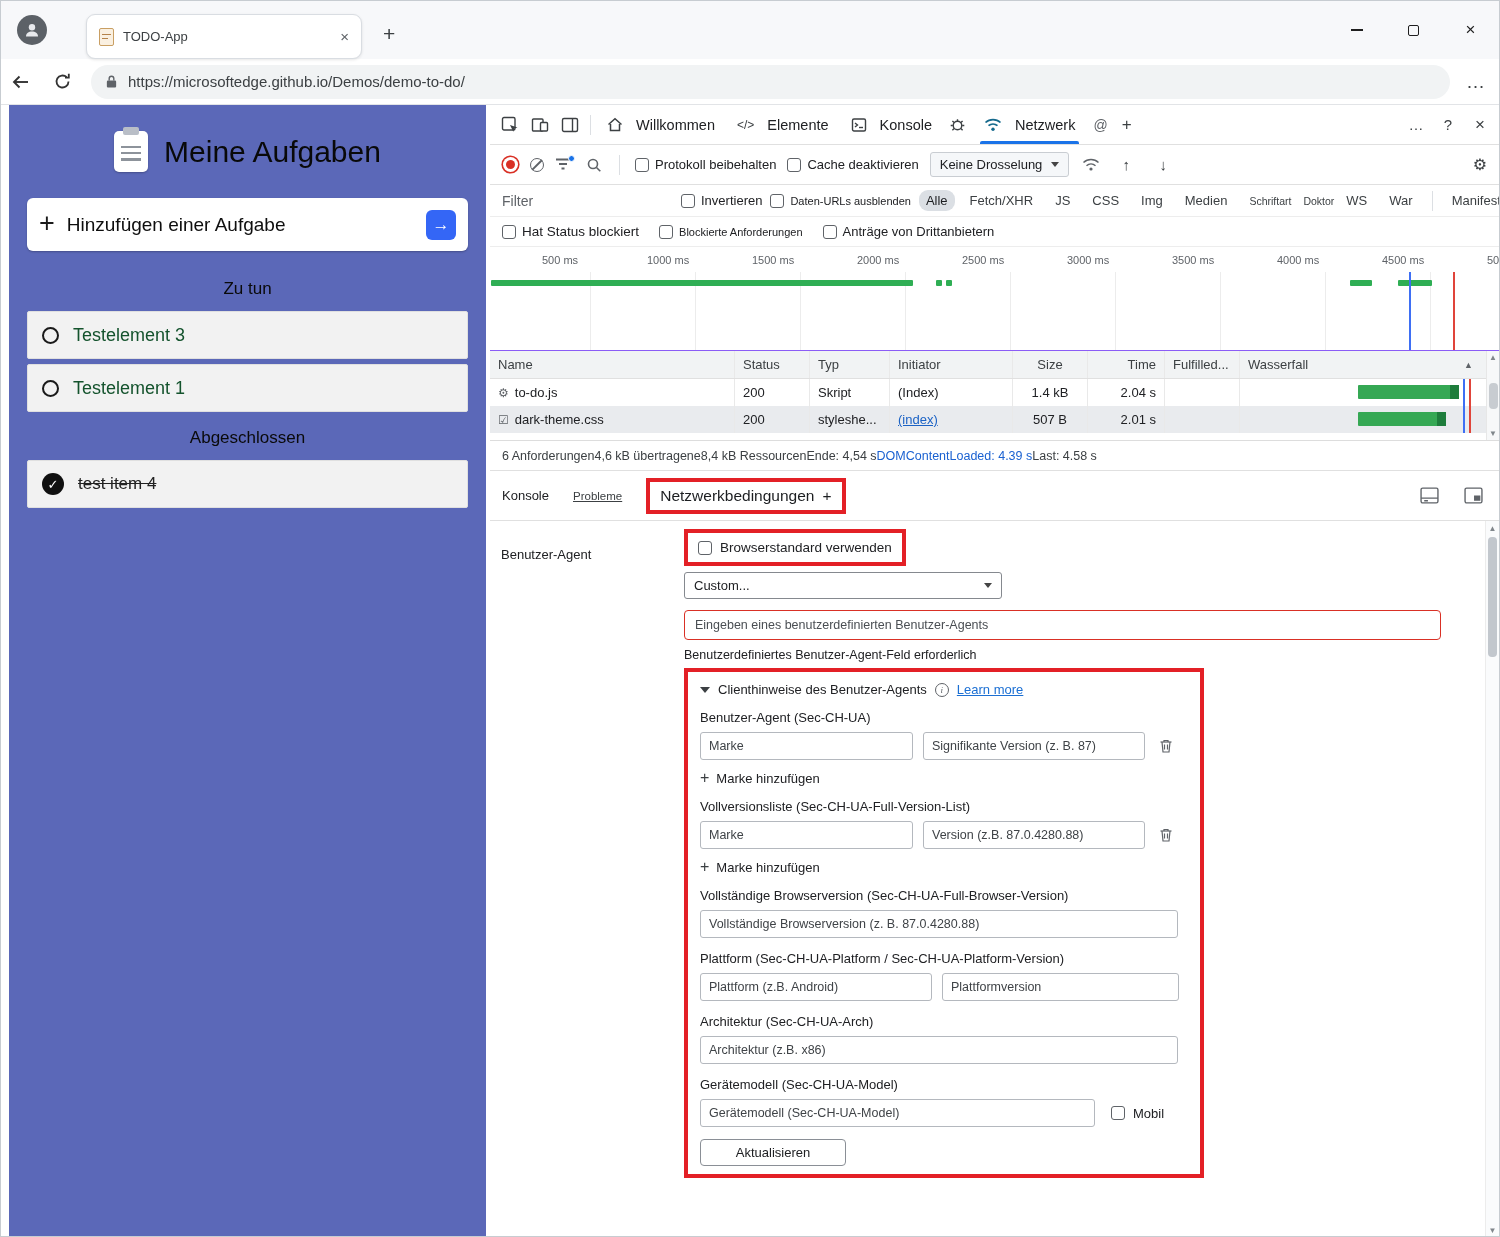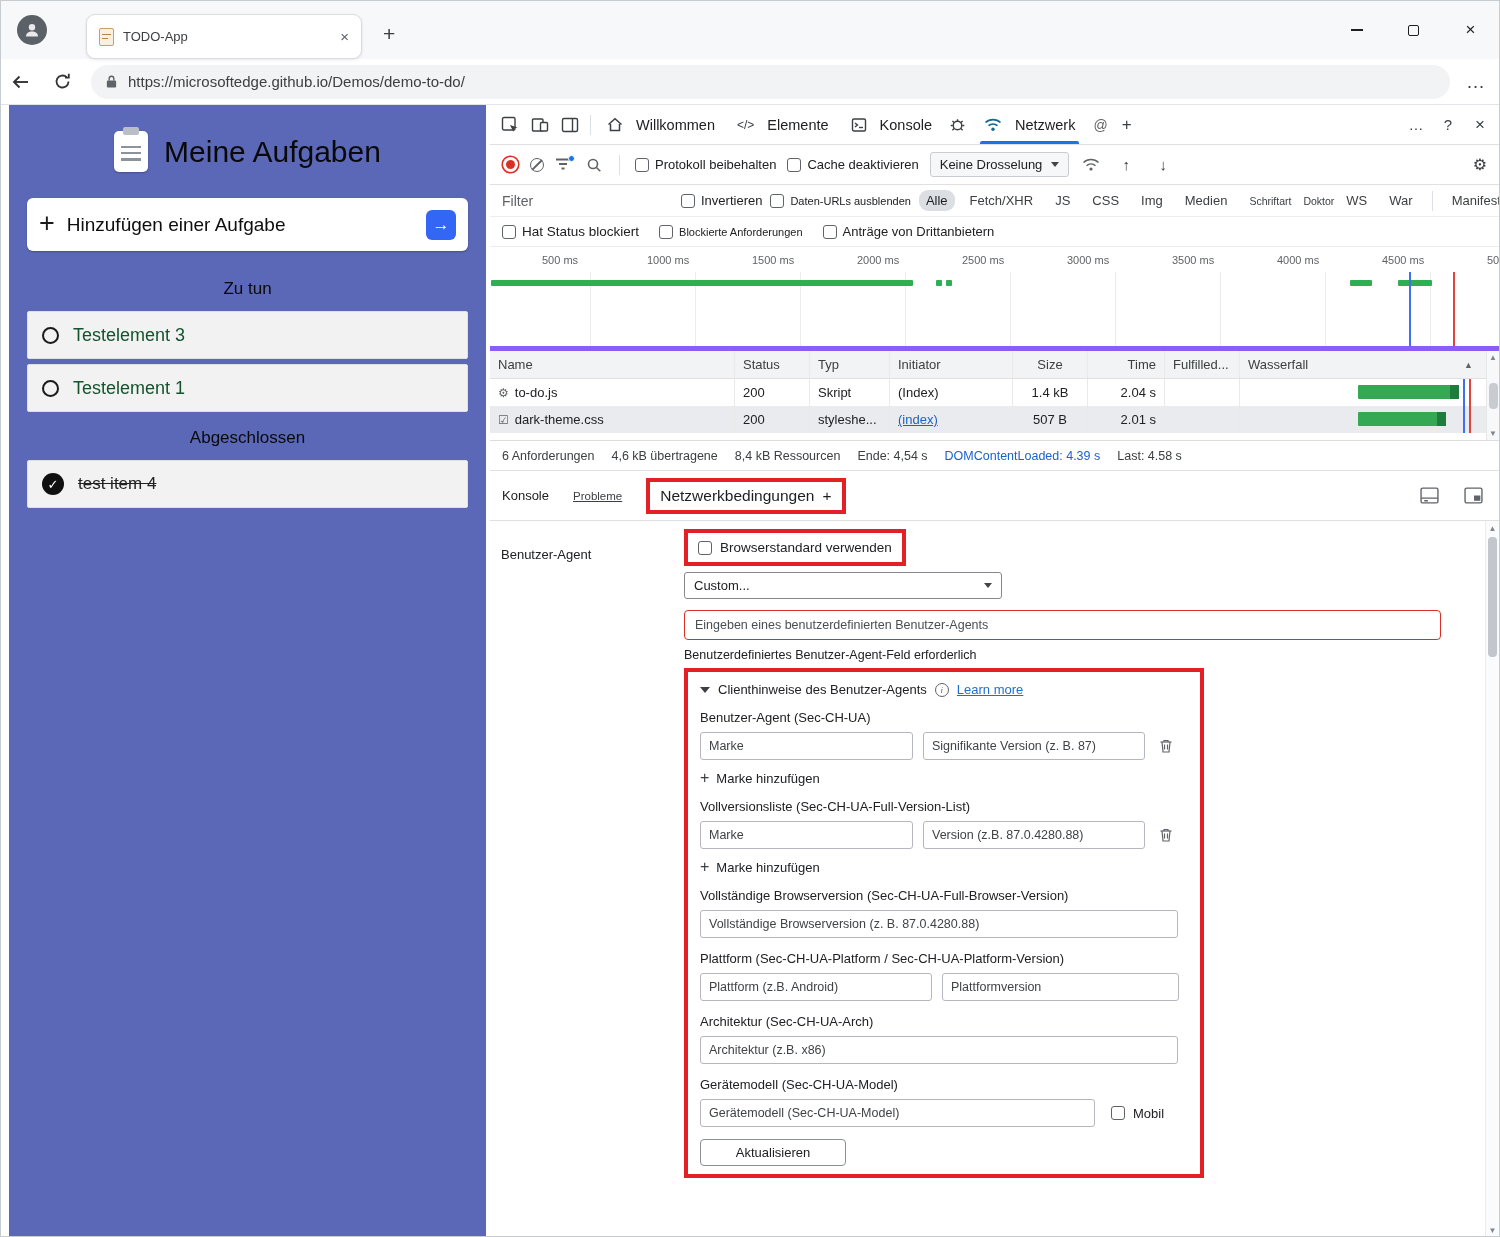--- a/index.html
+++ b/index.html
@@ -78,21 +78,21 @@
 .filter-input{width:170px;border:none;outline:none;font-size:14px;color:#202124;background:transparent}
 .filter-input::placeholder{color:#5f6368}
 .f1-right{margin-left:auto;display:flex;align-items:center;gap:8px}
 .sm{font-size:11px}
 .xs{font-size:10.5px}
 .pill{padding:3px 7px;border-radius:9px;color:#3c4043;white-space:nowrap}
 .pill.selected{background:#dbdfe4;color:#1c1e21}
 .dt-filter2{height:30px;display:flex;align-items:center;gap:20px;padding:0 12px;border-bottom:1px solid #ededed}
 .cb-label.big{font-size:13.5px}
 
-.dt-timeline{height:104px;border-bottom:5px solid #8b5cf6;position:relative;overflow:hidden;background:#fff}
+.dt-timeline{height:104px;border-bottom:1px solid #8b5cf6;position:relative;overflow:hidden;background:#fff}
 .tl-label{position:absolute;top:7px;font-size:11px;color:#5f6368;white-space:nowrap}
 .tl-grid{position:absolute;top:25px;bottom:0;width:1px;background:#ececec}
 .tl-bar{position:absolute;top:33px;height:6px;background:#2fae54;border-radius:1px}
 .tl-vline{position:absolute;top:25px;bottom:0;width:2px}
 .tl-vline.blue{background:#3e6ff4}
 .tl-vline.red{background:#e0443a}
 
 .dt-table{position:relative;height:90px;border-bottom:1px solid #ddd;font-size:13px}
 .t-row{display:flex;height:27px;align-items:stretch}
 .t-head{height:28px;background:#f1f3f4;color:#3c4043;border-bottom:1px solid #e0e0e0}
@@ -103,21 +103,21 @@
 .t-row.alt{background:#e9ebee}
 .file-glyph{font-size:12px;color:#5f6368}
 .link{color:#1b62c5;text-decoration:underline}
 .wf-bar{position:absolute;top:6px;height:14px;background:#35a854;border-radius:1px}
 .wf-bar::after{content:"";position:absolute;right:0;top:0;bottom:0;width:9px;background:#1e7d3c}
 .sort-asc{margin-left:auto;font-size:9px;color:#5f6368}
 .tbl-vline{position:absolute;top:28px;height:54px;width:2px}
 .tbl-scroll{position:absolute;right:0;top:0;bottom:0;width:13px;background:#f7f8f9;border-left:1px solid #e7e7e7;display:flex;flex-direction:column;align-items:center;justify-content:space-between;padding:2px 0;font-size:8px;color:#80868b}
 .tbl-thumb{width:9px;height:26px;background:#c8ccd1;border-radius:4px}
 
-.dt-summary{height:30px;display:flex;align-items:center;gap:17px;padding:0 12px;font-size:12.5px;color:#3c4043;border-bottom:1px solid #e0e0e0;white-space:nowrap}
+.dt-summary{height:30px;display:flex;align-items:center;padding:0 12px;font-size:12.5px;color:#3c4043;border-bottom:1px solid #e0e0e0;white-space:nowrap}
 .blue-text{color:#1a61d1}
 
 .dt-drawer-tabs{height:50px;display:flex;align-items:center;padding:0 12px;border-bottom:1px solid #e0e0e0;gap:24px}
 .drawer-tab{font-size:13px;color:#202124;white-space:nowrap}
 .drawer-tab.issues{font-size:11.5px;text-decoration:underline;color:#3c4043}
 .redbox{border:4px solid #e32026}
 .redbox-tab{display:flex;align-items:center;gap:8px;padding:5px 10px;font-size:15.5px;color:#1c1e21;white-space:nowrap}
 .drawer-right{margin-left:auto;display:flex;align-items:center;gap:16px}
 
 .dt-conditions{flex:1;display:flex;position:relative;padding-top:8px;overflow:hidden}

